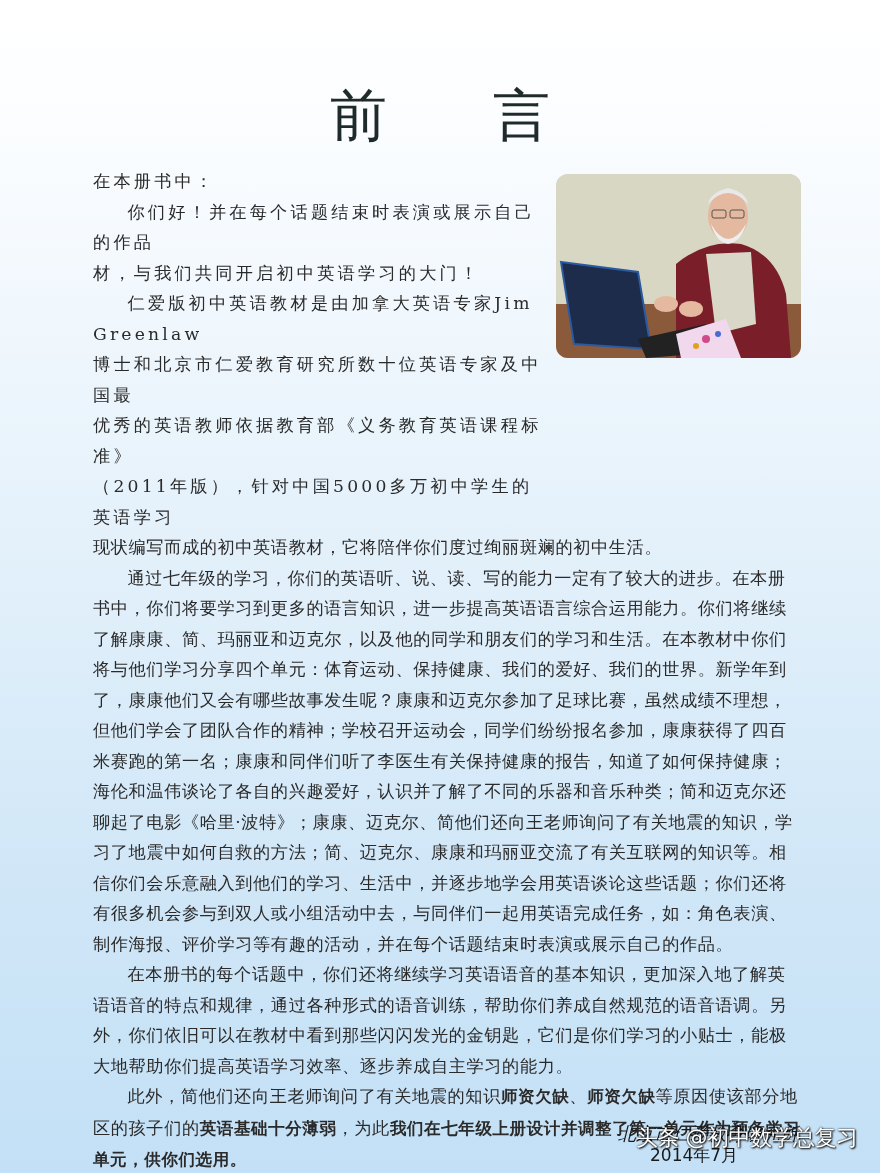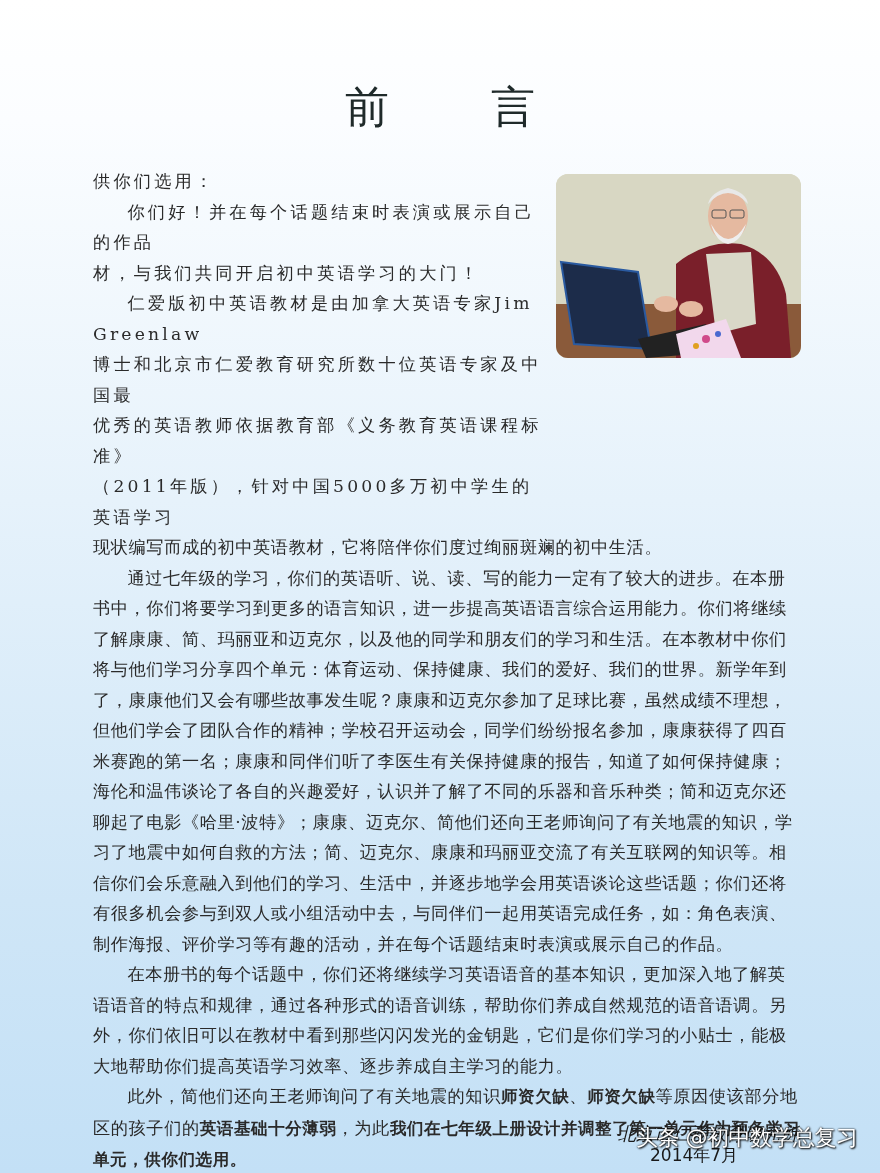--- a/index.html
+++ b/index.html
@@ -4,21 +4,21 @@
 <style>
   html, body { margin:0; padding:0; }
   body {
     width:880px; height:1173px; overflow:hidden; position:relative;
     background: linear-gradient(to bottom, #ffffff 0px, #fbfdff 120px, #e6f2fb 500px, #cfe6f7 900px, #c3e0f6 1173px);
     font-family: "DejaVu Serif", "Liberation Serif", serif;
     color:#2a2a2a;
   }
   .title {
     position:absolute; top:78px; left:0; width:880px; text-align:center;
-    font-family:"DejaVu Sans", sans-serif; font-size:44px; letter-spacing:44px;
+    font-family:"DejaVu Sans", sans-serif; font-size:57px; letter-spacing:44px;
     color:#1f2a2a; font-weight:normal; padding-left:44px; box-sizing:border-box;
   }
   .content {
     position:absolute; left:93px; top:166px; width:710px;
     font-size:17.2px; line-height:30.5px; letter-spacing:0.6px;
   }
   .p { margin:0; text-indent:2em; }
   .p.noindent { text-indent:0; }
   .narrow { width:455px; }
   .wide-spaced { letter-spacing:3.2px; }
@@ -66,21 +66,21 @@
     <ellipse cx="135" cy="135" rx="12" ry="8" fill="#e5b9a0"></ellipse>
 
     <path d="M120 160 L170 145 L185 184 L125 184 Z" fill="#f2d8ec"></path>
     <circle cx="150" cy="165" r="4" fill="#d04a8a"></circle>
     <circle cx="162" cy="160" r="3" fill="#4a6ad0"></circle>
     <circle cx="140" cy="172" r="3" fill="#e0a020"></circle>
   </svg>
 </div>
 
 <div class="content">
-  <p class="p noindent narrow wide-spaced">供你们选用：</p>
+  <p class="p noindent narrow wide-spaced">在本册书中：</p>
 
   <div class="narrow wide-spaced">
     <p class="p">你们好！并在每个话题结束时表演或展示自己的作品</p>
     <p class="p noindent">材，与我们共同开启初中英语学习的大门！</p>
   </div>
 
   <div class="wide-spaced">
     <p class="p narrow">仁爱版初中英语教材是由加拿大英语专家Jim Greenlaw</p>
     <p class="p noindent narrow">博士和北京市仁爱教育研究所数十位英语专家及中国最</p>
     <p class="p noindent narrow">优秀的英语教师依据教育部《义务教育英语课程标准》</p>

